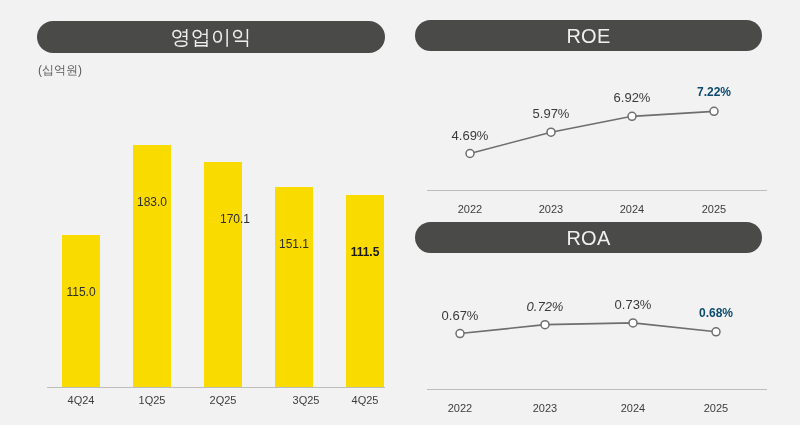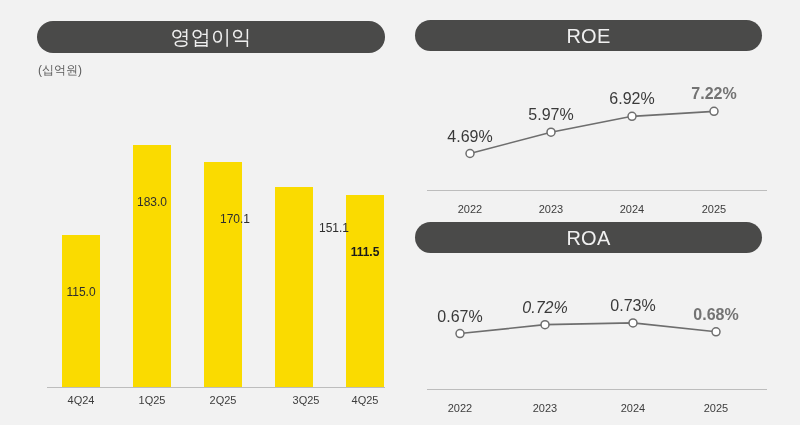--- a/index.html
+++ b/index.html
@@ -92,24 +92,24 @@
   }
   .line-axis {
     position: absolute;
     height: 1px;
     background: #c2c2c2;
   }
   .pt-value {
     position: absolute;
     width: 70px;
     text-align: center;
-    font-size: 16px;
+    font-size: 13px;
     color: #3a3a3a;
   }
-  .pt-value.emph { font-weight: 700; color: #737373; font-size: 16px; }
+  .pt-value.emph { font-weight: 700; color: #0c4a6e; font-size: 12px; }
   .pt-cat {
     position: absolute;
     width: 70px;
     text-align: center;
     font-size: 11px;
     color: #3d3d3d;
   }
 
   #roe-panel { left: 415px; top: 60px;  width: 370px; height: 160px; }
   #roa-panel { left: 415px; top: 262px; width: 370px; height: 160px; }
@@ -127,21 +127,21 @@
 
   <div class="bar" style="left: 62px; top: 235px; height: 152px; background: rgb(250, 219, 0);"></div>
   <div class="bar" style="left: 133px; top: 145px; height: 242px; background: rgb(250, 219, 0);"></div>
   <div class="bar" style="left: 204px; top: 162px; height: 225px; background: rgb(250, 219, 0);"></div>
   <div class="bar" style="left: 275px; top: 187px; height: 200px; background: rgb(250, 219, 0);"></div>
   <div class="bar" style="left: 346px; top: 195px; height: 192px; background: rgb(250, 219, 0);"></div>
 
   <div class="bar-value" style="left: 62px; top: 285px;">115.0</div>
   <div class="bar-value" style="left: 133px; top: 195px;">183.0</div>
   <div class="bar-value" style="left: 204px; top: 212px; padding-left: 12px;">170.1</div>
-  <div class="bar-value" style="left: 275px; top: 221px; padding-left: 40px;">151.1</div>
+  <div class="bar-value" style="left: 275px; top: 237px;">151.1</div>
   <div class="bar-value emph" style="left: 346px; top: 245px;">111.5</div>
 
   <div class="bar-axis"></div>
 
   <div class="bar-cat" style="left: 51px;">4Q24</div>
   <div class="bar-cat" style="left: 122px;">1Q25</div>
   <div class="bar-cat" style="left: 193px;">2Q25</div>
   <div class="bar-cat" style="left: 276px; text-align: center;">3Q25</div>
   <div class="bar-cat" style="left: 335px;">4Q25</div>
 </div>

